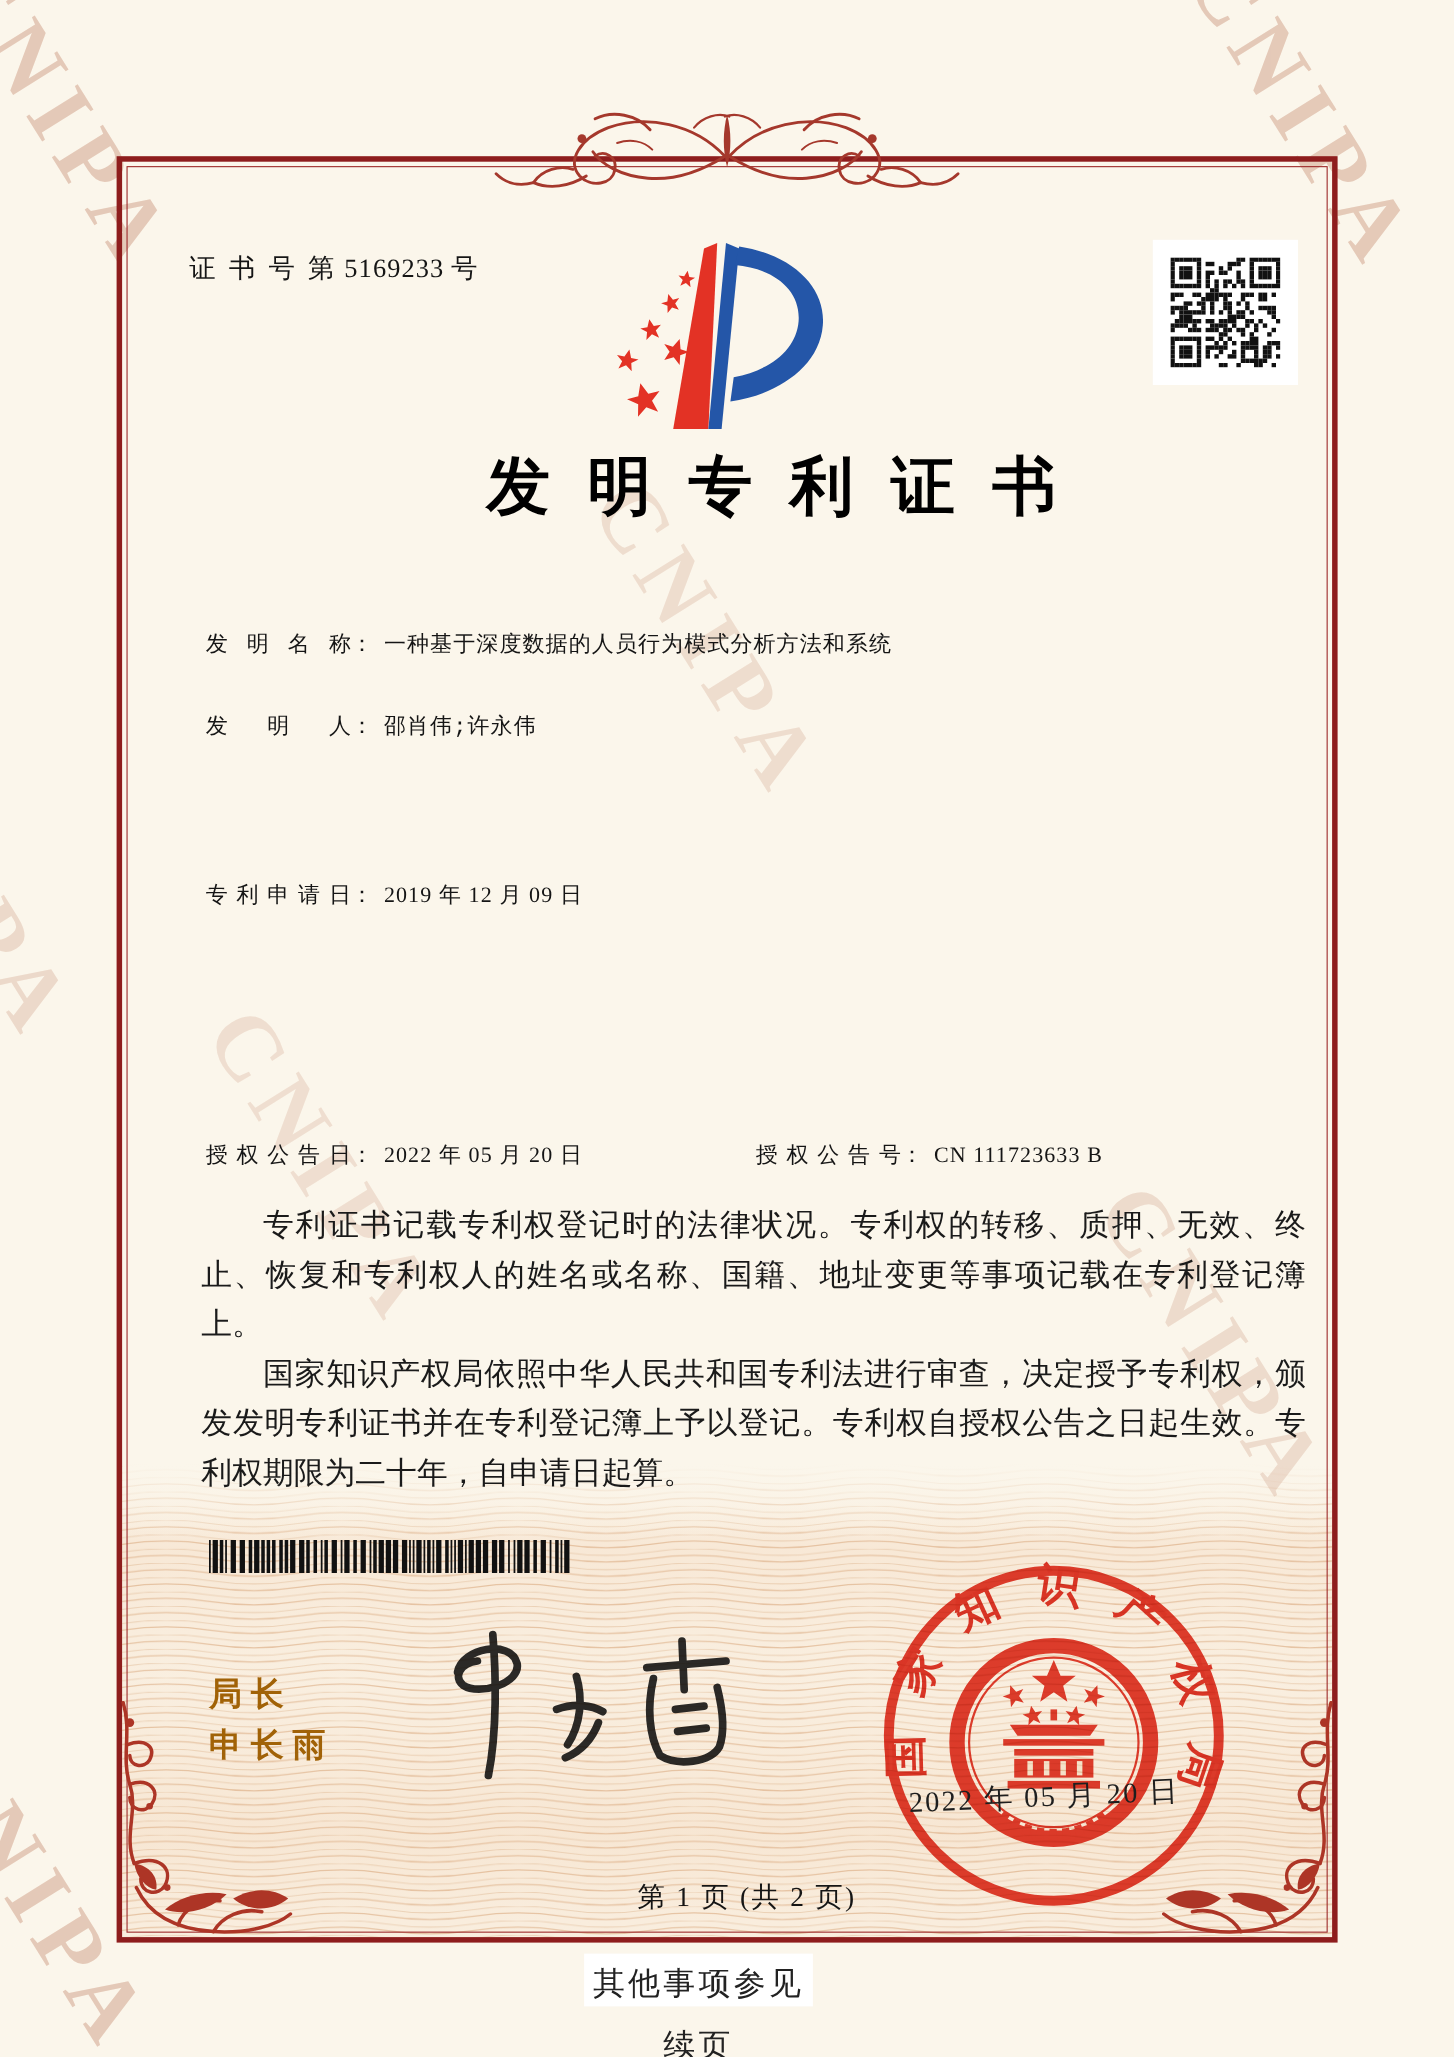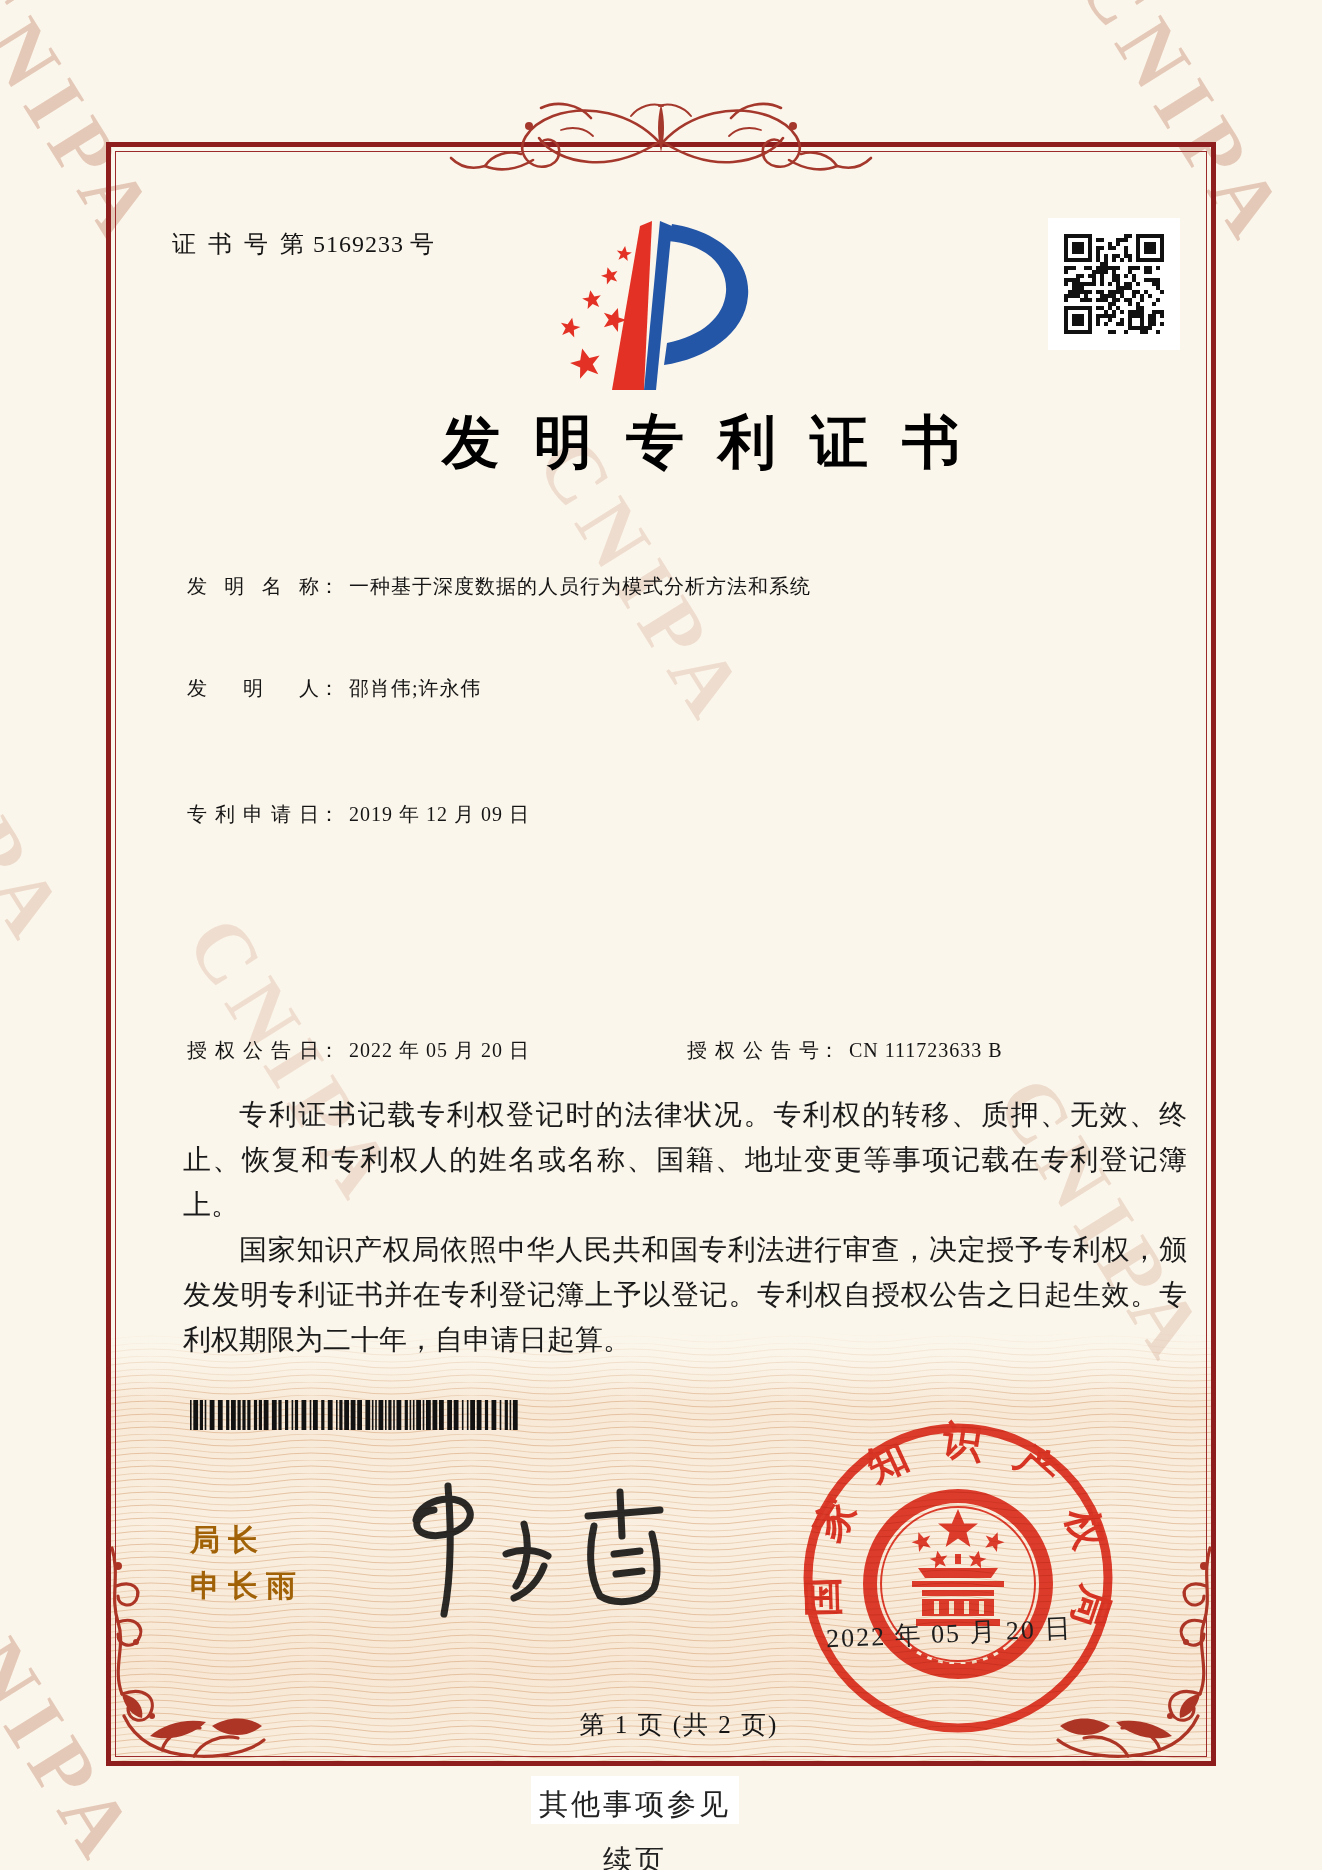--- a/index.html
+++ b/index.html
@@ -458,21 +458,21 @@
           <rect x="20" y="96" width="4" height="4" fill="#111"></rect>
           <rect x="24" y="96" width="4" height="4" fill="#111"></rect>
         </svg></div>
   </div>
 
   <div id="title" class="abs">发明专利证书</div>
 
   <div class="frow" style="top:566px;">
     <span class="flabel">发明名称</span><span class="fcolon">：</span><span class="fvalue">一种基于深度数据的人员行为模式分析方法和系统</span>
   </div>
-  <div class="frow" style="top:668px;">
+  <div class="frow" style="top:642px;font-family:Liberation Mono, monospace;">
     <span class="flabel">发明人</span><span class="fcolon">：</span><span class="fvalue">邵肖伟;许永伟</span>
   </div>
   <div class="frow" style="top:794px;">
     <span class="flabel">专利申请日</span><span class="fcolon">：</span><span class="fvalue">2019 年 12 月 09 日</span>
   </div>
   <div class="frow" style="top:1030px;">
     <span class="flabel">授权公告日</span><span class="fcolon">：</span><span class="fvalue">2022 年 05 月 20 日</span>
     <span class="grp2">
       <span class="flabel">授权公告号</span><span class="fcolon">：</span><span class="fvalue">CN 111723633 B</span>
     </span>

